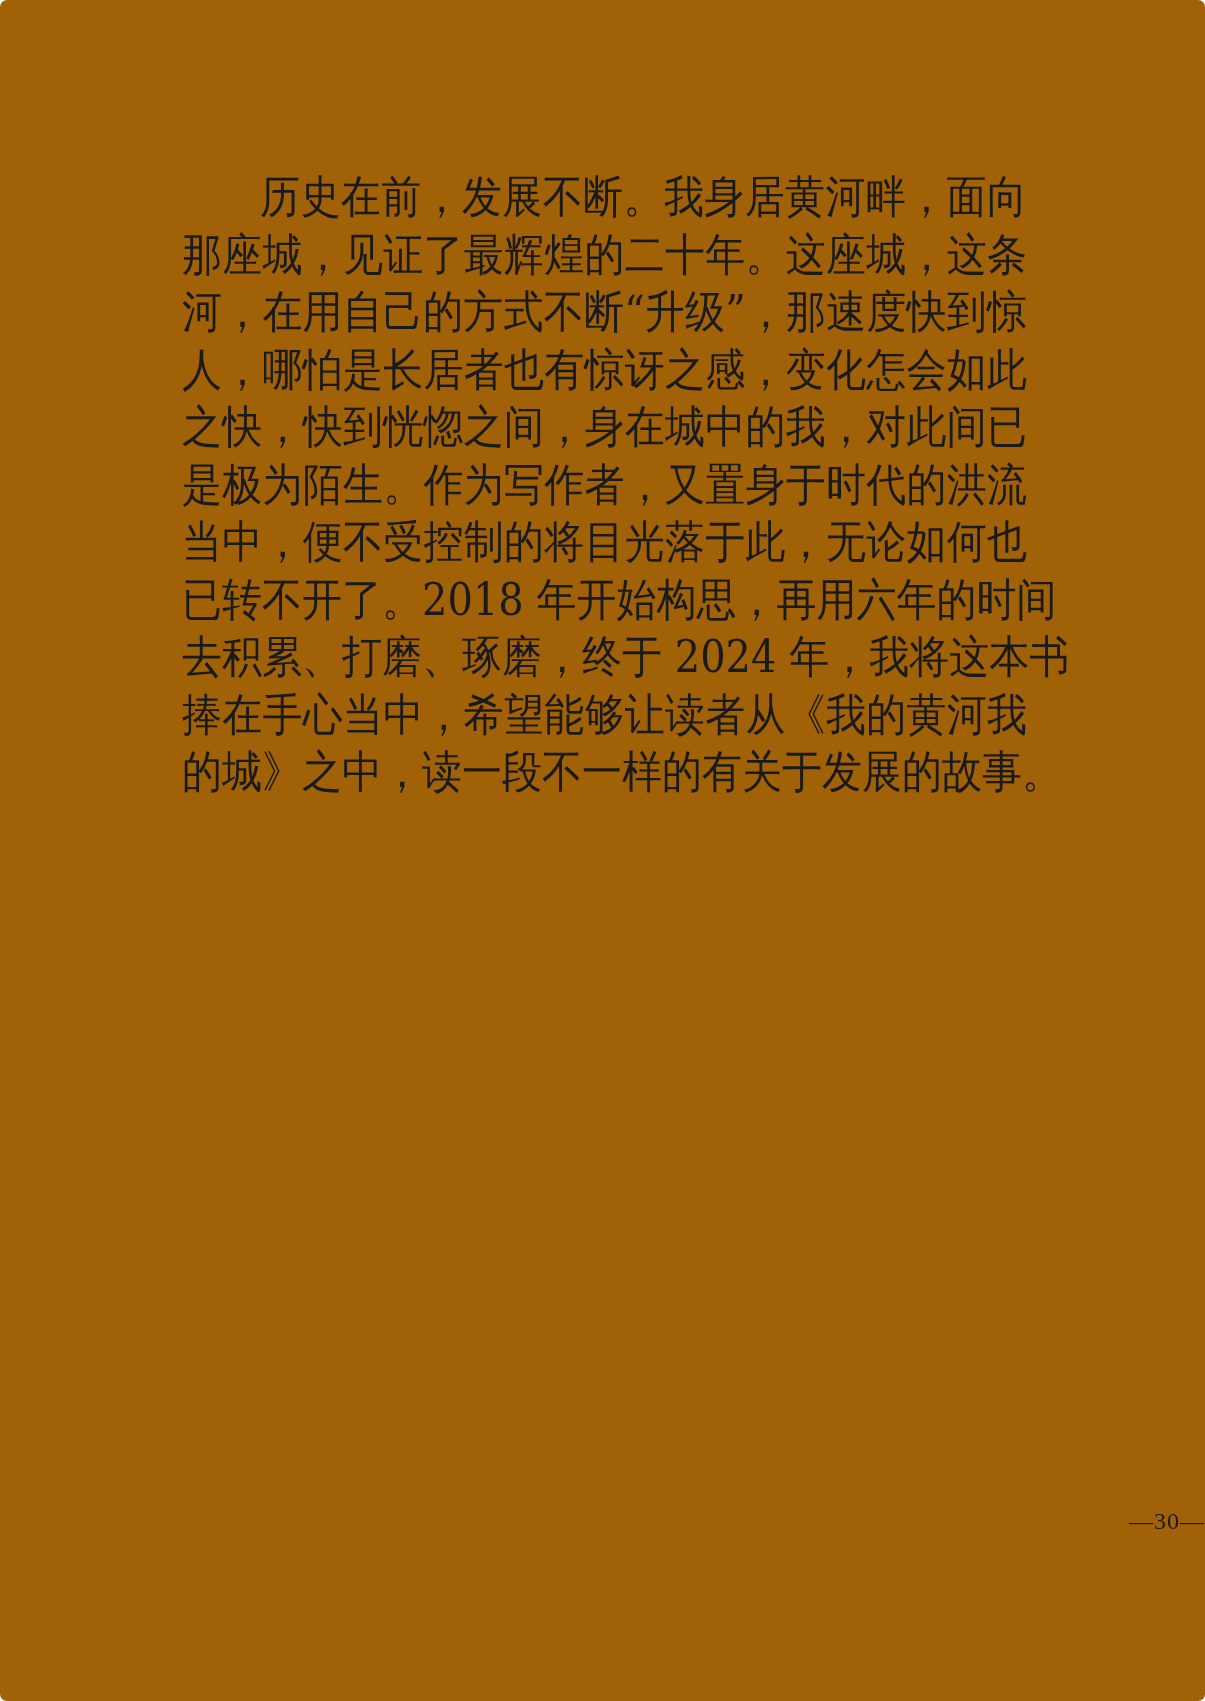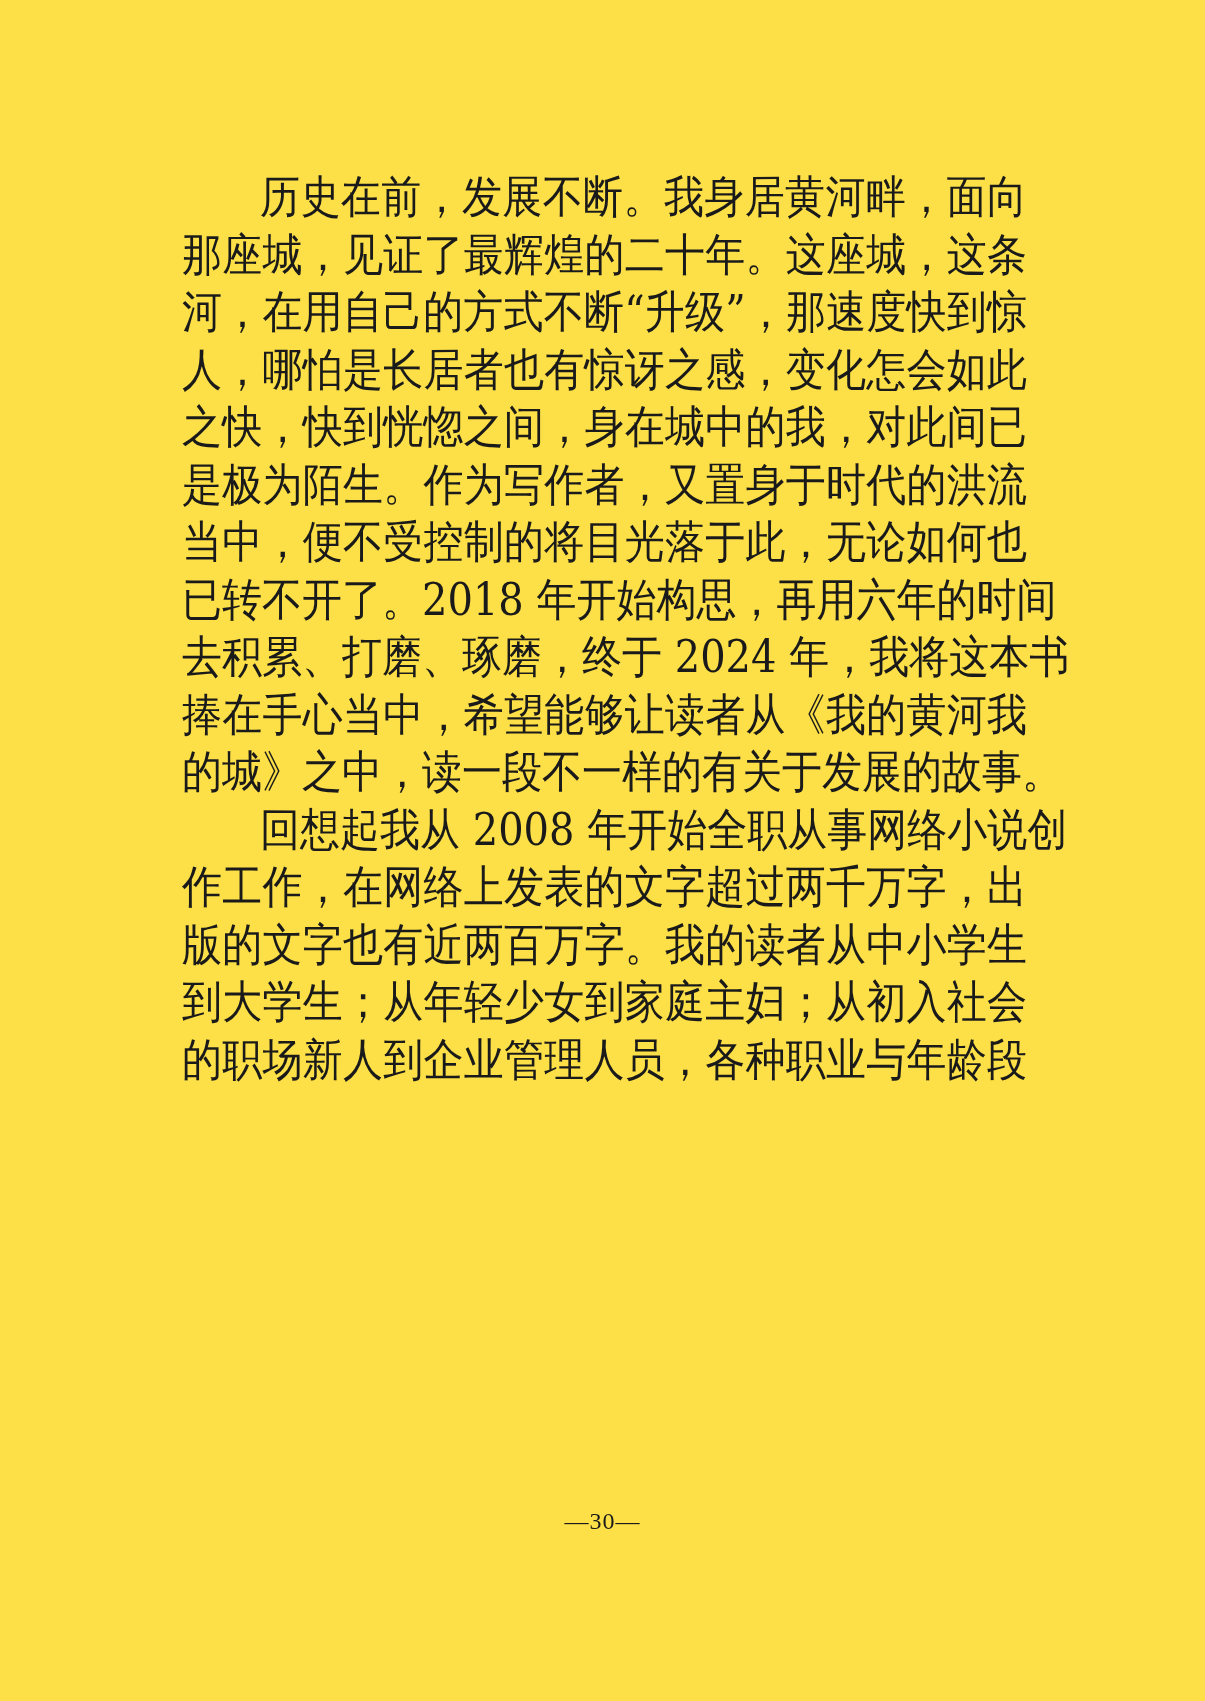--- a/index.html
+++ b/index.html
@@ -14,21 +14,22 @@
       overflow: hidden;
       font-family: "DejaVu Serif", "Liberation Serif", serif;
       color: #1a1a1a;
     }
     .page {
       position: absolute;
       left: 0;
       top: 0;
       width: 1205px;
       height: 1701px;
-      background: #fde047;
+      background: #a16207;
+      border-radius: 7px;
     }
     .text-block {
       position: absolute;
       left: 182px;
       top: 168px;
       width: 845px;
     }
     .line {
       height: 57.5px;
       line-height: 57.5px;
@@ -45,21 +46,21 @@
     }
     .line.last {
       text-align-last: left;
       letter-spacing: 10px;
     }
     .page-number {
       position: absolute;
       left: 0;
       width: 1205px;
       top: 1508px;
-      text-align: center;
+      text-align: right;
       font-size: 24px;
       font-family: "Liberation Serif", "DejaVu Serif", serif;
       color: #1a1a1a;
       letter-spacing: 1px;
     }
   </style>
 </head>
 <body>
 
 <div class="page">
@@ -73,24 +74,17 @@
       <div class="line">之快，快到恍惚之间，身在城中的我，对此间已</div>
       <div class="line">是极为陌生。作为写作者，又置身于时代的洪流</div>
       <div class="line">当中，便不受控制的将目光落于此，无论如何也</div>
       <div class="line">已转不开了。2018 年开始构思，再用六年的时间</div>
       <div class="line">去积累、打磨、琢磨，终于 2024 年，我将这本书</div>
       <div class="line">捧在手心当中，希望能够让读者从《我的黄河我</div>
       <div class="line">的城》之中，读一段不一样的有关于发展的故事。</div>
     </div>
 
 
-    <div class="paragraph">
-      <div class="line indent">回想起我从 2008 年开始全职从事网络小说创</div>
-      <div class="line">作工作，在网络上发表的文字超过两千万字，出</div>
-      <div class="line">版的文字也有近两百万字。我的读者从中小学生</div>
-      <div class="line">到大学生；从年轻少女到家庭主妇；从初入社会</div>
-      <div class="line">的职场新人到企业管理人员，各种职业与年龄段</div>
-    </div>
 
   </div>
 
   <div class="page-number">—30—</div>
 </div>
 
 </body></html>

